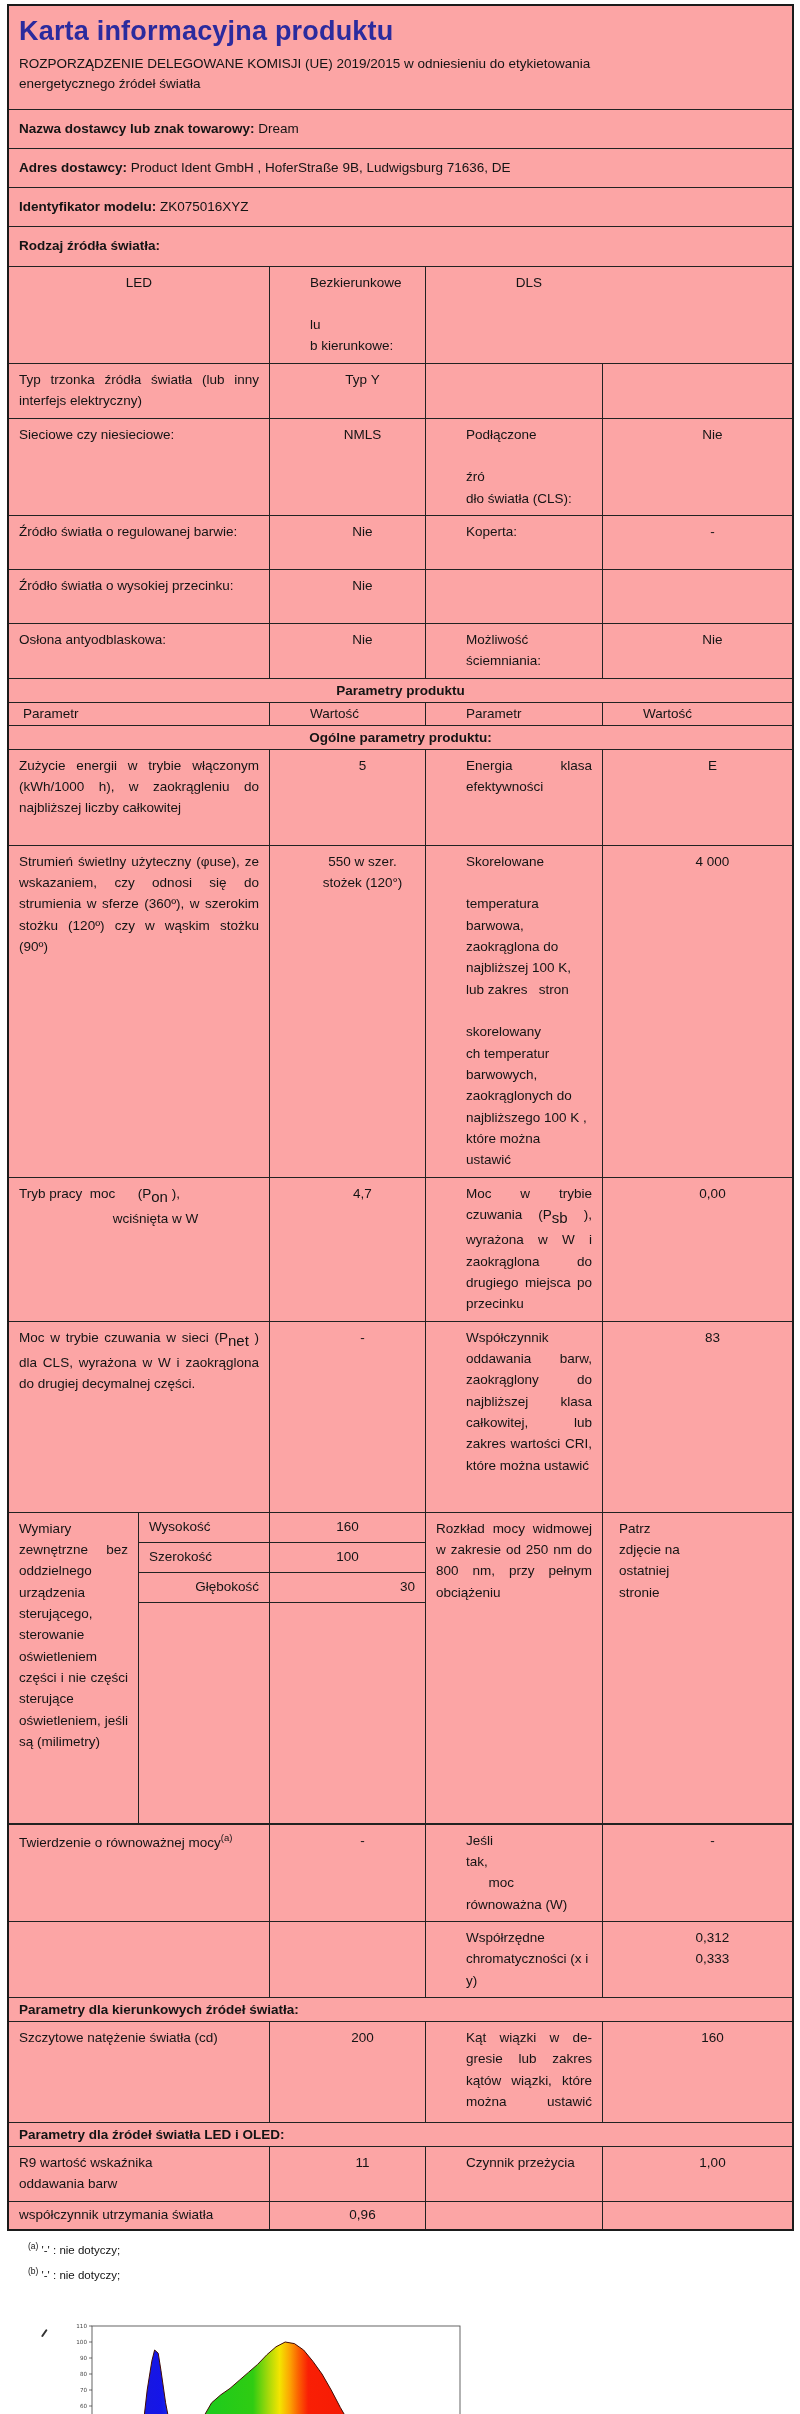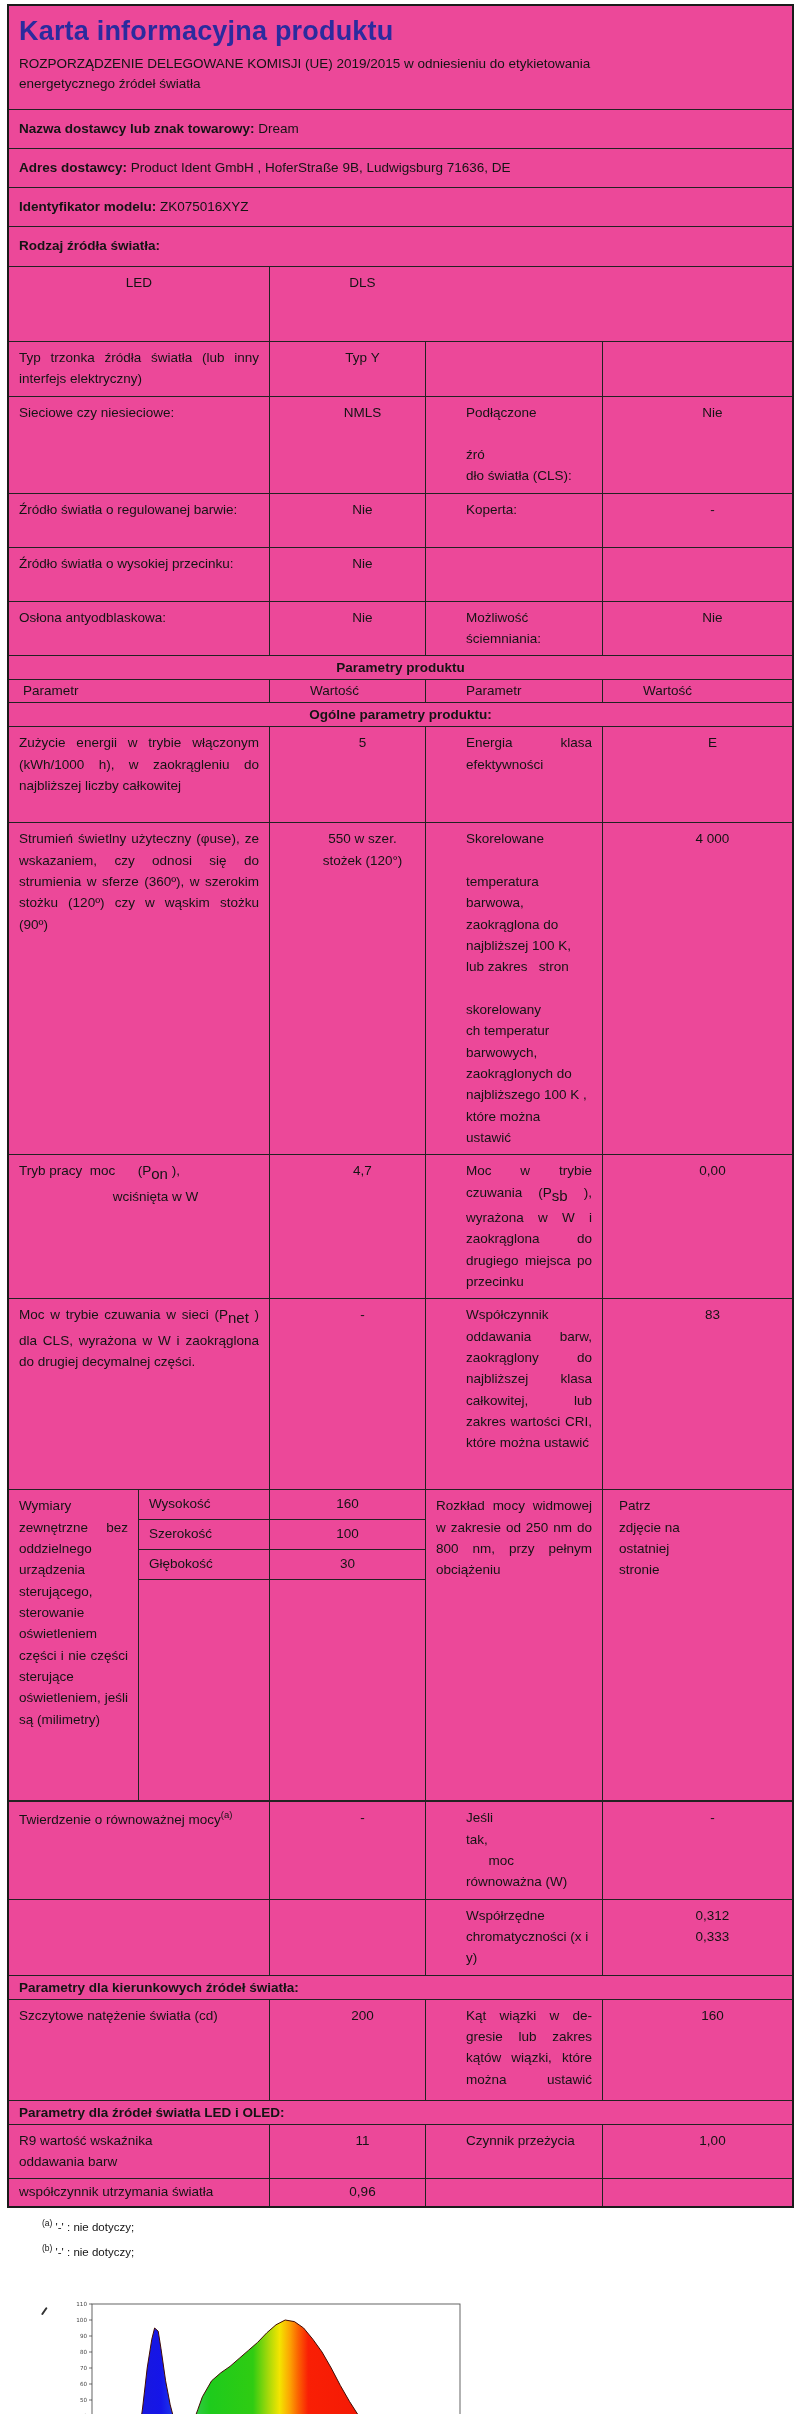--- a/index.html
+++ b/index.html
@@ -1,17 +1,17 @@
 <!DOCTYPE html>
 <html><head>
 <meta charset="utf-8">
 <style>
   html,body { margin:0; padding:0; background:#fff; }
   body { width:800px; font-family:"Liberation Sans", sans-serif; color:#141414; font-size:13.5px; }
-  .doc { margin:4px 6px 0 7px; border:2px solid #1b1b1b; background:#ec4899; }
+  .doc { margin:4px 6px 0 7px; border:2px solid #1b1b1b; background:#fca5a5; }
   .row { border-bottom:1.6px solid #222; }
   .doc > .row:last-child { border-bottom:none; }
   .r4 { display:grid; grid-template-columns:260px 156px 177px 1fr; }
   .r4 > div + div { border-left:1.6px solid #222;padding-left:40px; }
   .rdim { display:grid; grid-template-columns:129px 131px 156px 177px 1fr; }
   .rdim > div + div { border-left:1.6px solid #222; }
   .cell { padding:5px 10px 6px 10px; line-height:1.58; }
   .vc { text-align:center; }
   .jst { text-align:justify; }
   .jl  { white-space:pre-line; text-align:justify; text-align-last:justify; }
@@ -20,23 +20,23 @@
   .b { font-weight:bold; }
   .kv { padding:9px 10px; line-height:1.5; }
   .title { color:#2b2b9e; font-size:27px; font-weight:bold; padding:10px 10px 2px 10px; letter-spacing:0.2px; }
   .reg { padding:5px 10px 14px 10px; white-space:pre-line; line-height:1.5; }
   .hdrC { text-align:center; font-weight:bold; padding:4px 10px; }
   .secH { font-weight:bold; padding:4px 10px; }
   .colh { padding:3px 10px 4px 14px; }
   sub { font-size:15px; }
   sup { font-size:9.5px; }
   .subrow { height:30px; box-sizing:border-box; border-bottom:1.5px solid #222; padding:4px 10px; line-height:1.45; }
-  .subcol .subrow:last-of-type { border-bottom:1.5px solid #222; }
+  .subcol .subrow:last-of-type { border-bottom:1.5px solid #222;text-align:right; }
   .thick { border-bottom-width:2.4px; }
-  .fn { margin:10px 0 0 42px; font-size:11.5px; }
+  .fn { margin:10px 0 0 28px; font-size:11.5px; }
   .fn sup { font-size:8.5px; }
   .chart-wrap { position:relative; margin:36px 0 0 64px; width:420px; }
   .stray { position:absolute; left:-24px; top:16px; width:9px; height:2.4px; background:#333; transform:rotate(-55deg); border-radius:2px; }
 </style>
 </head>
 <body>
 
 <div class="doc">
 
   <div class="row">
@@ -54,20 +54,23 @@
   <div class="row kv">
     <span class="b">Identyfikator modelu:</span><span> ZK075016XYZ</span>
   </div>
 
   <div class="row kv">
     <span class="b">Rodzaj źródła światła:</span>
   </div>
 
   <div class="row r4" style="min-height:74px">
     <div class="cell vc">LED</div>
+    <div class="cell pw">Bezkierunkowe
+                                    lu
+b kierunkowe:</div>
     <div class="cell vc">DLS</div>
   </div>
   <div class="row r4" style="min-height:54px">
     <div class="cell jst">Typ trzonka źródła światła (lub inny interfejs elektryczny)</div>
     <div class="cell vc">Typ Y</div>
     <div class="cell"></div>
     <div class="cell vc"></div>
   </div>
   <div class="row r4" style="min-height:74px">
     <div class="cell">Sieciowe czy niesieciowe:</div>

